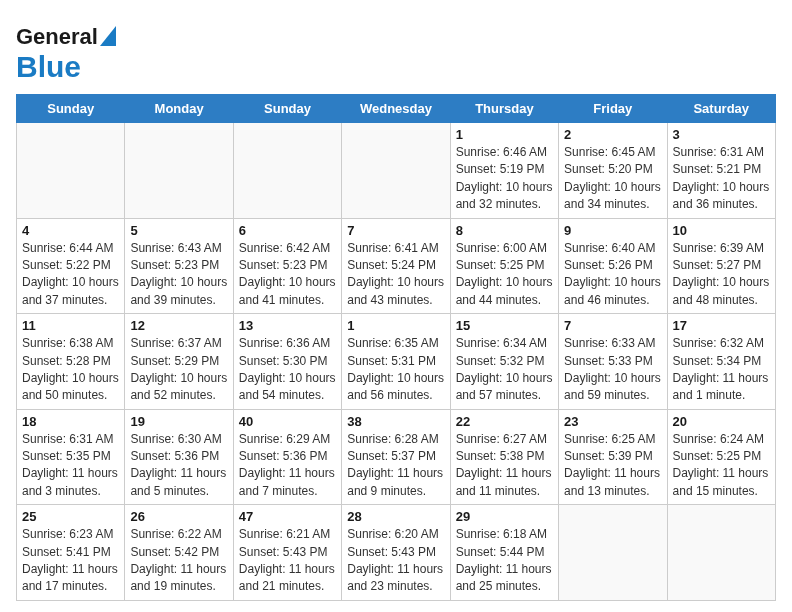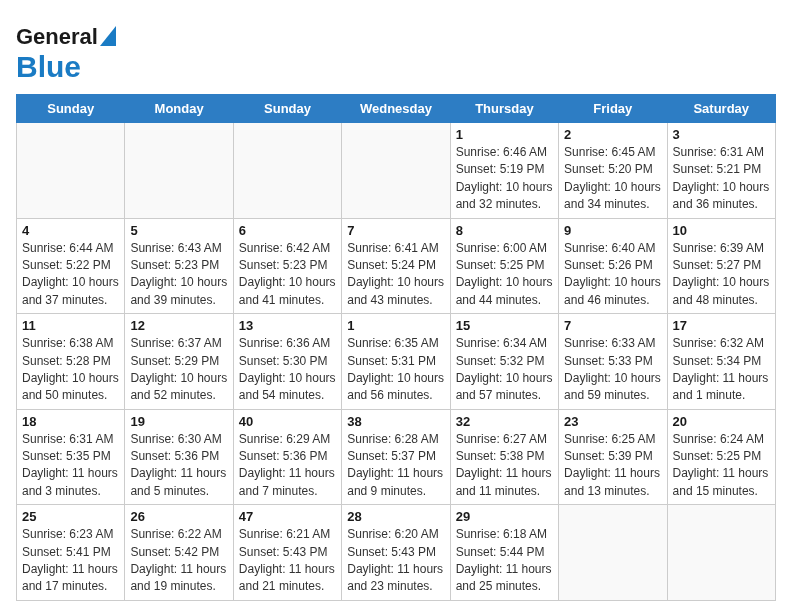--- a/index.html
+++ b/index.html
@@ -268,21 +268,21 @@
 and 7 minutes.</div>
         </td>
         <td>
           <span class="day-num">38</span>
           <div class="day-info">Sunrise: 6:28 AM
 Sunset: 5:37 PM
 Daylight: 11 hours
 and 9 minutes.</div>
         </td>
         <td>
-          <span class="day-num">32</span>
+          <span class="day-num">22</span>
           <div class="day-info">Sunrise: 6:27 AM
 Sunset: 5:38 PM
 Daylight: 11 hours
 and 11 minutes.</div>
         </td>
         <td>
           <span class="day-num">23</span>
           <div class="day-info">Sunrise: 6:25 AM
 Sunset: 5:39 PM
 Daylight: 11 hours

